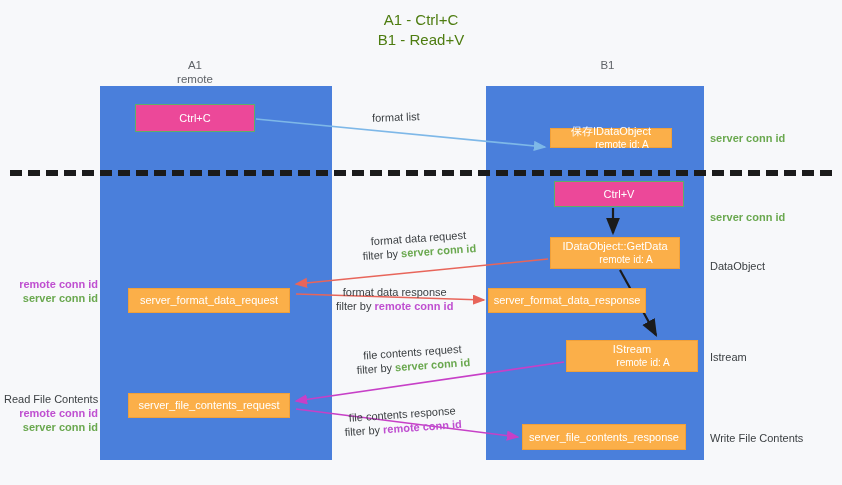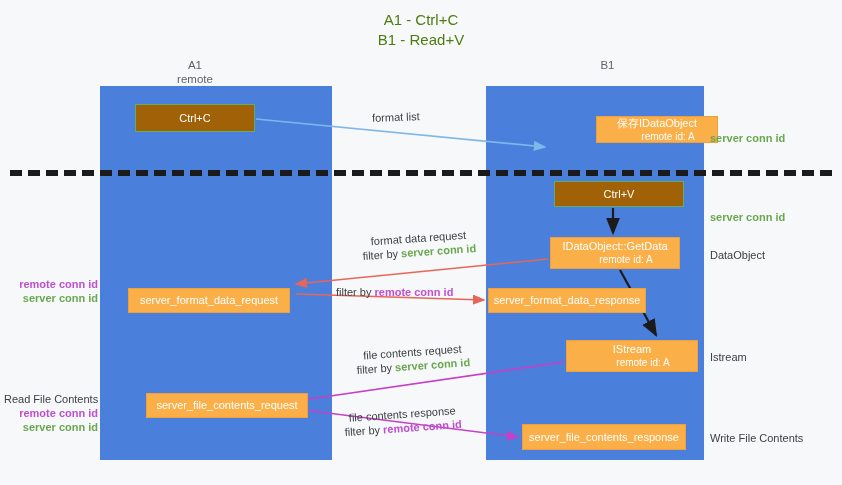--- a/index.html
+++ b/index.html
@@ -42,43 +42,43 @@
 
   
   .node{
     box-sizing:border-box;
     display:flex;flex-direction:column;
     align-items:center;justify-content:center;
     color:#ffffff;font-size:11px;line-height:13px;
     text-align:center;
     padding:3px 4px;
   }
-  .node.green{background:#a16207;border:1px solid #5fae68;}
+  .node.green{background:#ec4899;border:1px solid #5fae68;}
   .node.orange{background:#fbaf49;border:1px solid #f0a03a;}
   .node .l2{font-size:10px;padding-left:22px;}
 
   #n-ctrlc{left:135px;top:104px;width:120px;height:28px;}
-  #n-save{left:550px;top:116px;width:122px;height:27px;margin-left:46px;}
+  #n-save{left:550px;top:128px;width:122px;height:20px;}
   #n-ctrlv{left:554px;top:181px;width:130px;height:26px;}
   #n-getdata{left:550px;top:237px;width:130px;height:32px;}
   #n-istream{left:566px;top:340px;width:132px;height:32px;}
   #n-sfdreq{left:128px;top:288px;width:162px;height:25px;}
   #n-sfdresp{left:488px;top:288px;width:158px;height:25px;}
-  #n-sfcreq{left:128px;top:393px;width:162px;height:25px;margin-left:18px;}
+  #n-sfcreq{left:128px;top:393px;width:162px;height:25px;}
   #n-sfcresp{left:522px;top:424px;width:164px;height:26px;}
 
   
   .side-note{font-size:11px;line-height:14px;}
   .green-t{color:#6aa84f;font-weight:bold;}
   .purple-t{color:#bf4fd0;font-weight:bold;}
   .plain-t{color:#3c4043;}
 
   #note-srv1{left:710px;top:131px;}
   #note-srv2{left:710px;top:210px;}
-  #note-dataobject{left:710px;top:248px;}
+  #note-dataobject{left:710px;top:259px;}
   #note-istream{left:710px;top:350px;}
   #note-writefc{left:710px;top:431px;}
 
   
   #note-left-1{left:8px;top:277px;width:90px;text-align:right;font-size:11px;line-height:14px;}
   #note-left-2{left:8px;top:392px;width:90px;text-align:right;font-size:11px;line-height:14px;}
 
   
   .edge-label{font-size:11px;line-height:14px;color:#3c4043;white-space:nowrap;}
   .edge-label .f{color:#3c4043;}
@@ -191,20 +191,21 @@
   </div>
 
   <div class="abs edge-label" id="el-fdreq">
     <div>format data request</div>
     <div>
       <span class="f">filter by </span><span class="green-t">server conn id</span>
     </div>
   </div>
 
   <div class="abs edge-label" id="el-fdresp">
+    <div>format data response</div>
     <div>
       <span class="f">filter by </span><span class="purple-t">remote conn id</span>
     </div>
   </div>
 
   <div class="abs edge-label" id="el-fcreq">
     <div>file contents request</div>
     <div>
       <span class="f">filter by </span><span class="green-t">server conn id</span>
     </div>

